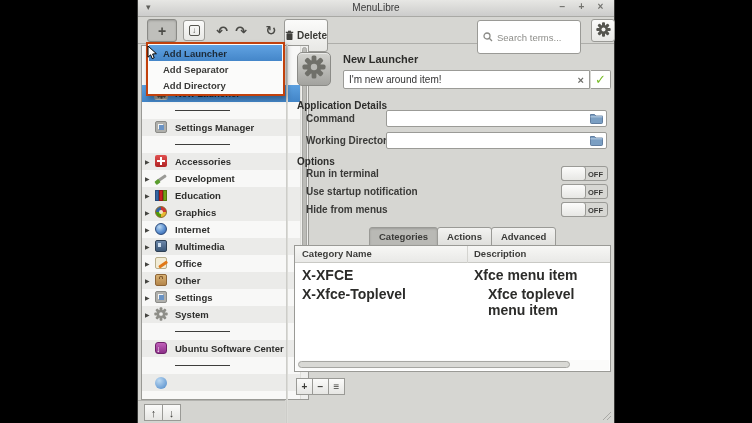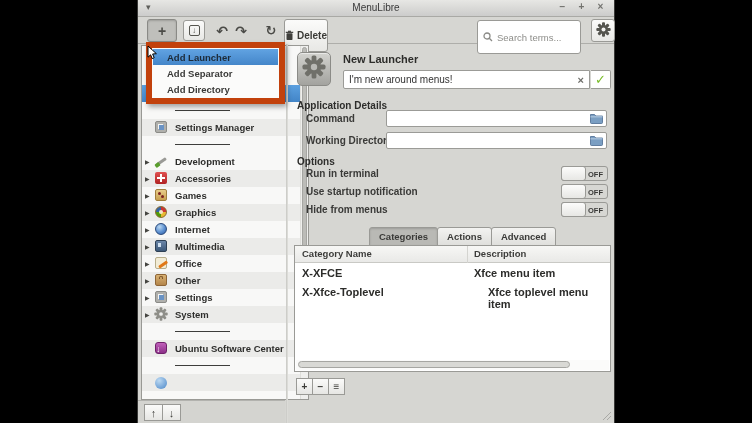--- a/index.html
+++ b/index.html
@@ -93,35 +93,35 @@
   .tab.active { background:#b9b9b5; box-shadow:inset 0 1px 2px rgba(0,0,0,.15); }
 
   .catframe { position:absolute; left:6px; top:201px; width:317px; height:127px;
     border:1px solid #9a9a96; background:#fff; }
   .cat-header { position:absolute; left:0; right:0; top:0; height:17px;
     background:linear-gradient(#f7f7f5,#e9e9e7); border-bottom:1px solid #c9c9c5; }
   .th { position:absolute; top:2px; font-size:9.5px; font-weight:700; color:#3c3c3a; }
   .col-div { position:absolute; left:172px; top:0; bottom:0; width:1px; background:#d4d4d0; height:17px;}
   .cat-rows { position:absolute; left:0; right:0; top:17px; }
   .cat-row { position:relative; height:19px; }
-  .td { position:absolute; top:4px; font-size:11px; font-weight:700; color:#2c2c2a; }
+  .td { position:absolute; top:4px; font-size:14px; font-weight:700; color:#2c2c2a; }
   .hscroll { position:absolute; left:1px; right:1px; bottom:1px; height:10px; background:#fbfbfa; }
   .hthumb { position:absolute; left:2px; top:1px; width:272px; height:7px; background:#d9d9d5;
     border:1px solid #a6a6a2; border-radius:4px; }
   .catbtns { position:absolute; left:9px; top:334px; display:flex; }
   .catbtn { width:17px; height:17px; margin-left:-1px; border:1px solid #9a9a96;
     background:linear-gradient(#fbfbfa,#e6e6e3); display:flex; align-items:center; justify-content:center;
     font-size:10px; font-weight:700; color:#3c3c38; cursor:default;}
   .grip { position:absolute; right:3px; bottom:3px; width:10px; height:10px;
     background:repeating-linear-gradient(135deg,transparent 0 2px,#a9a9a5 2px 3px);
     clip-path:polygon(100% 0,100% 100%,0 100%); }
 
   
   .popup { position:absolute; left:8px; top:42px; width:139px; background:#fbfbfa;
-    border:6px solid #c2410c; box-shadow:2px 3px 5px rgba(0,0,0,.35); padding:1px; z-index:5; }
+    border:2px solid #c2410c; box-shadow:2px 3px 5px rgba(0,0,0,.35); padding:1px; z-index:5; }
   .mitem { height:16px; display:flex; align-items:center; padding-left:14px;
     font-size:9.5px; font-weight:700; color:#3a3a38; cursor:default;}
   .mitem.hl { background:linear-gradient(#61a3e2,#4486c9); color:#1c2a38; }
   .cursor { position:absolute; left:9px; top:45px; z-index:9; }
 
   
   .sq { position:absolute; inset:1px; border-radius:3px; }
   .ticon svg, .ticon .sq { display:block; }
   .ic-gearbg { position:absolute; inset:0; border-radius:3px; background:linear-gradient(#cfcfcb,#9e9e9a); border:1px solid #77777320;
     display:flex; align-items:center; justify-content:center;}
@@ -236,47 +236,46 @@
             <span class="sm-bg">
               <span class="sm-a"></span>
               <span class="sm-b"></span>
             </span>
           </span>
           <span class="tlabel">Settings Manager</span>
         </div>
         <div class="trow odd">
           <span class="sepline"></span>
         </div>
-        <div class="trow odd">
-          <span class="exp">▶</span>
-          <span class="ticon">
-            <span class="dev-bar"></span>
-            <span class="dev-tip"></span>
-          </span>
-          <span class="tlabel">Development</span>
-        </div>
         <div class="trow even">
           <span class="exp">▶</span>
           <span class="ticon">
             <span class="sq acc-red">
               <span class="cross-v"></span>
               <span class="cross-h"></span>
             </span>
           </span>
           <span class="tlabel">Accessories</span>
         </div>
         <div class="trow odd">
           <span class="exp">▶</span>
           <span class="ticon">
-            <span class="sq games-bg">
-              <span class="dot d1"></span>
-              <span class="dot d2"></span>
-            </span>
-          </span>
-          <span class="tlabel">Games</span>
+            <span class="dev-bar"></span>
+            <span class="dev-tip"></span>
+          </span>
+          <span class="tlabel">Development</span>
+        </div>
+        <div class="trow even">
+          <span class="exp">▶</span>
+          <span class="ticon">
+            <span class="book b1"></span>
+            <span class="book b2"></span>
+            <span class="book b3"></span>
+          </span>
+          <span class="tlabel">Education</span>
         </div>
         <div class="trow even">
           <span class="exp">▶</span>
           <span class="ticon">
             <span class="pal"></span>
             <span class="pal-hole"></span>
           </span>
           <span class="tlabel">Graphics</span>
         </div>
         <div class="trow odd">
@@ -377,21 +376,21 @@
                 <rect x="-2.4" y="-11.5" width="4.8" height="23" rx="1.6" transform="rotate(45)"></rect>
                 <rect x="-2.4" y="-11.5" width="4.8" height="23" rx="1.6" transform="rotate(90)"></rect>
                 <rect x="-2.4" y="-11.5" width="4.8" height="23" rx="1.6" transform="rotate(135)"></rect>
                 <circle r="7"></circle>
               </g>
               <circle r="3.2" fill="#b9b9b5"></circle>
             </svg></span>
         </div>
       <div class="launcher-title">New Launcher</div>
       <div class="name-entry">
-        <span class="val">I'm new around menus!</span>
+        <span class="val">I'm new around item!</span>
         <span class="clear">×</span>
       </div>
       <div class="confirm-btn">✓</div>
 
       <div class="section" style="left:9px;top:56px">Application Details</div>
       <div id="fields">
           <div class="flabel" style="top: 69px;">Command</div>
           <div class="fentry" style="top: 66px;">
             <span style="flex:1;font-size:10px;color:#333"></span>
             <svg width="13" height="11" viewBox="0 0 13 11">

